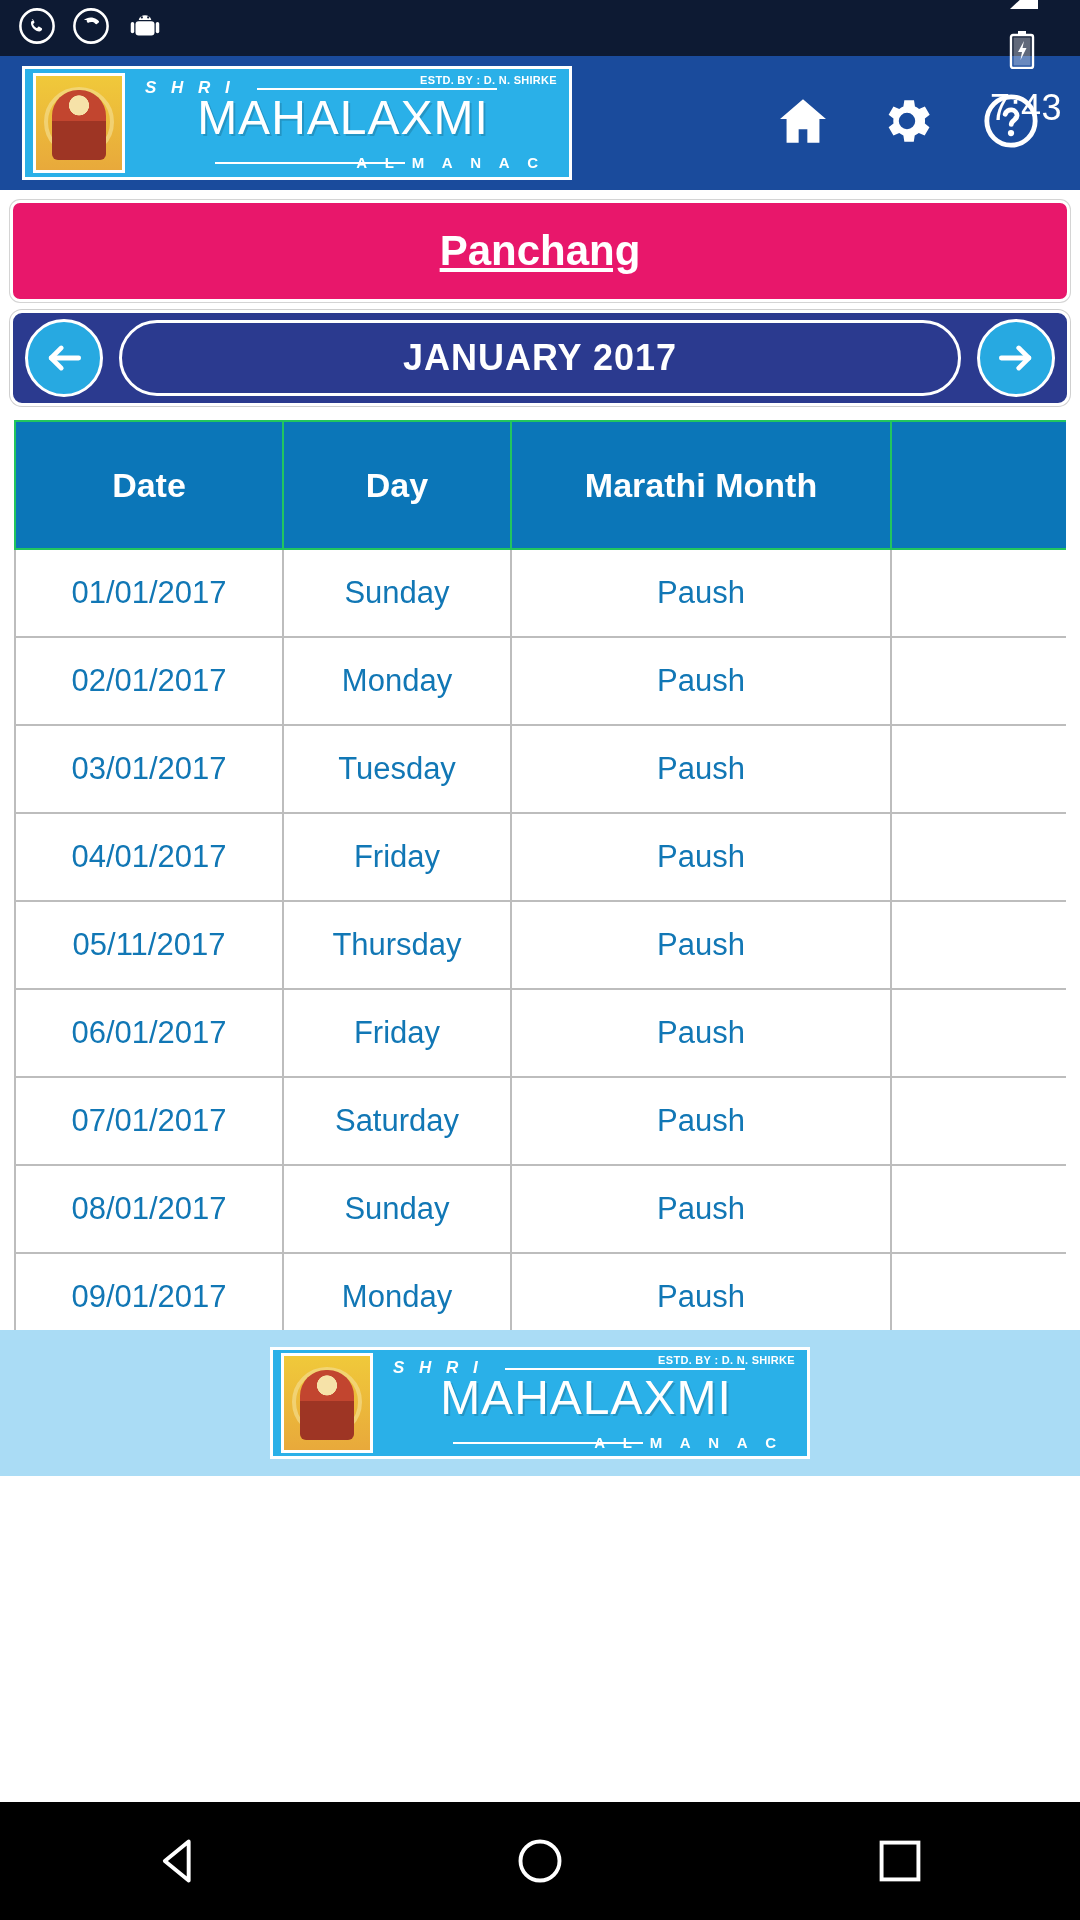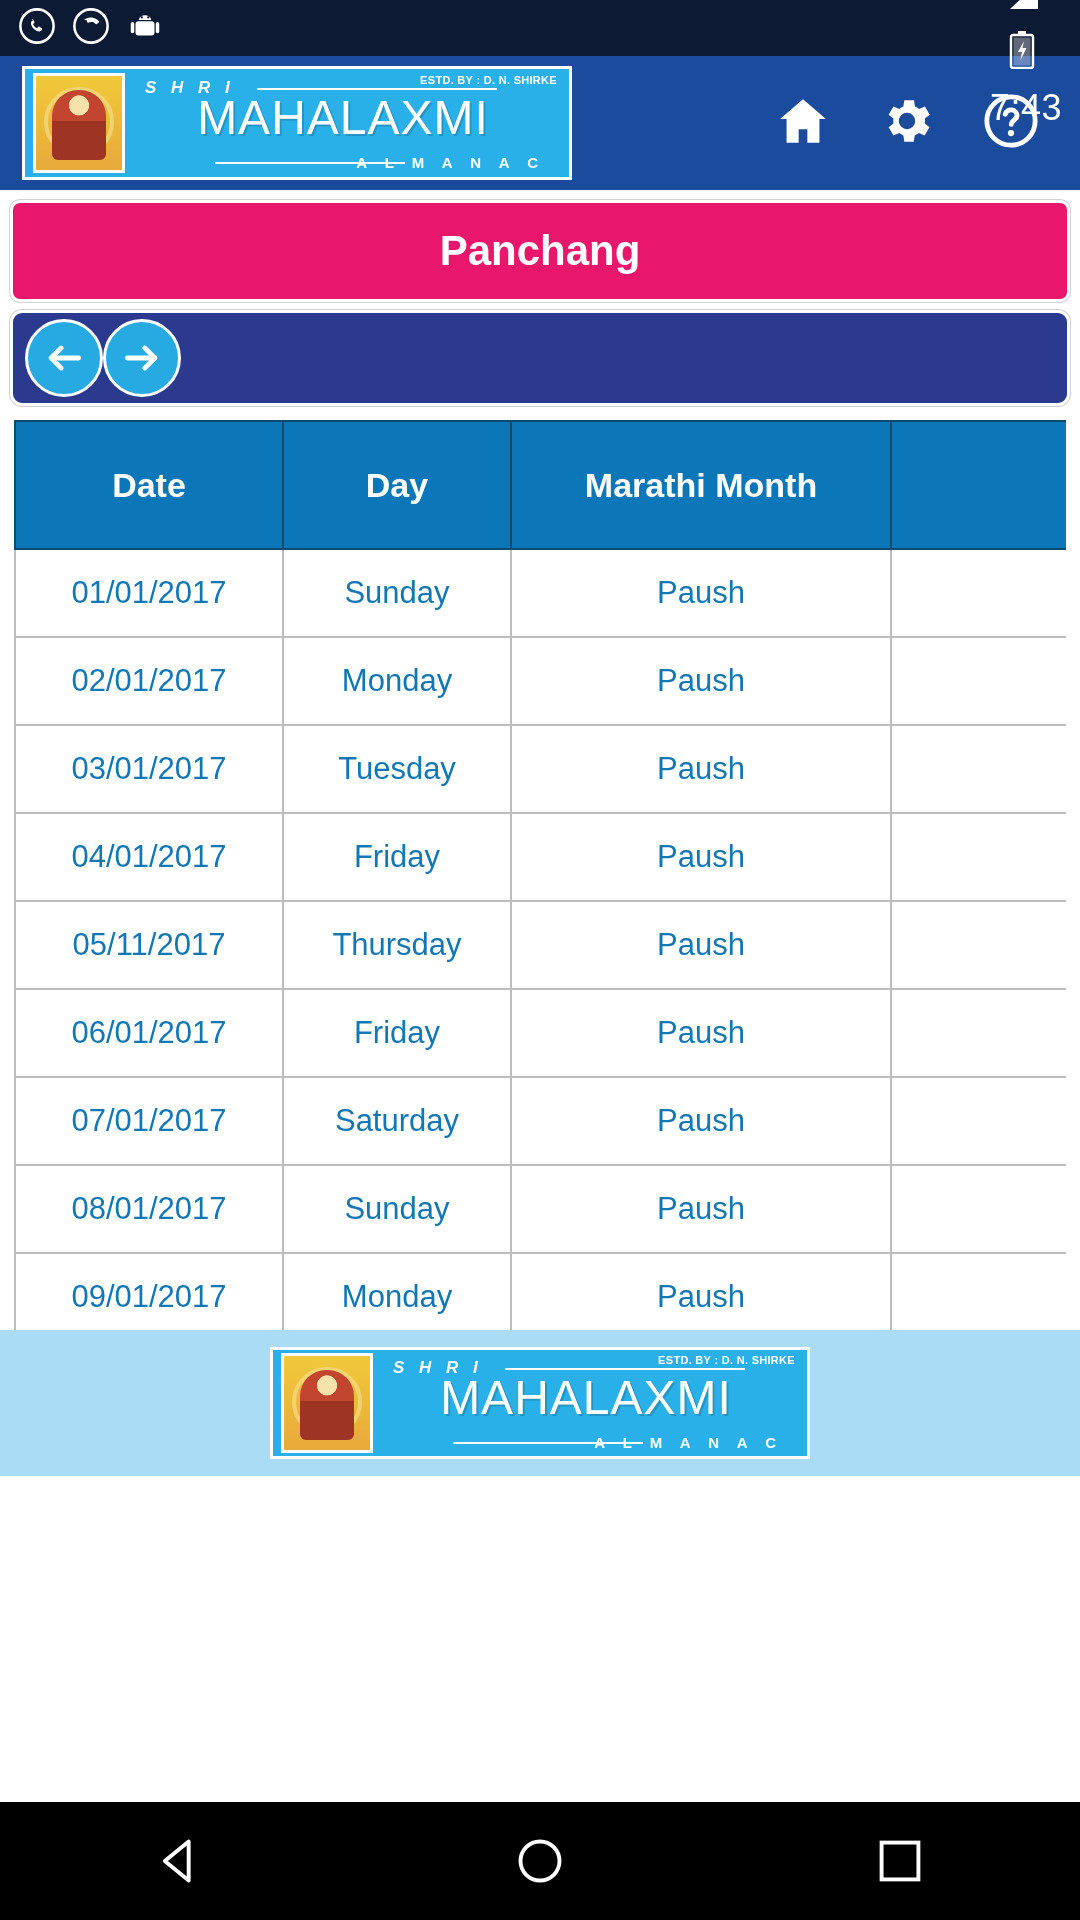--- a/index.html
+++ b/index.html
@@ -145,20 +145,21 @@
     background: #e8176b;
     border: 3px solid #ffffff;
     border-radius: 10px;
     display: flex;
     align-items: center;
     justify-content: center;
     color: #ffffff;
     font-size: 42px;
     font-weight: bold;
     box-shadow: 0 0 0 1px #d4d4d4;
+    text-decoration: underline;
   }
 
   
   .nav-wrap { padding: 8px 10px 0 10px; }
   .nav {
     height: 96px;
     background: #2b3a8f;
     border: 3px solid #ffffff;
     border-radius: 12px;
     display: flex;
@@ -200,21 +201,21 @@
     border-collapse: collapse;
     width: 1135px;
     table-layout: fixed;
   }
   th {
     background: #0b76b8;
     color: #ffffff;
     font-size: 34px;
     font-weight: bold;
     height: 128px;
-    border: 2px solid #0c4a6e;
+    border: 2px solid #22c55e;
     padding: 0 6px;
   }
   td {
     border: 2px solid #bdbdbd;
     color: #1177b5;
     font-size: 31px;
     text-align: center;
     height: 88px;
     background: #ffffff;
     padding: 0 4px;
@@ -359,20 +360,21 @@
   </div>
 
   <div class="nav-wrap">
     <div class="nav">
       <div class="circle-btn">
         <svg width="44" height="44" viewBox="0 0 24 24">
             <path d="M20 12H5" stroke="#fff" stroke-width="2.6" stroke-linecap="round"></path>
             <path d="M10.5 6.5 5 12l5.5 5.5" fill="none" stroke="#fff" stroke-width="2.6" stroke-linecap="round" stroke-linejoin="round"></path>
           </svg>
       </div>
+      <div class="month-pill">JANUARY  2017</div>
       <div class="circle-btn">
         <svg width="44" height="44" viewBox="0 0 24 24">
             <path d="M4 12h15" stroke="#fff" stroke-width="2.6" stroke-linecap="round"></path>
             <path d="M13.5 6.5 19 12l-5.5 5.5" fill="none" stroke="#fff" stroke-width="2.6" stroke-linecap="round" stroke-linejoin="round"></path>
           </svg>
       </div>
     </div>
   </div>
 
   <div class="table-wrap">

